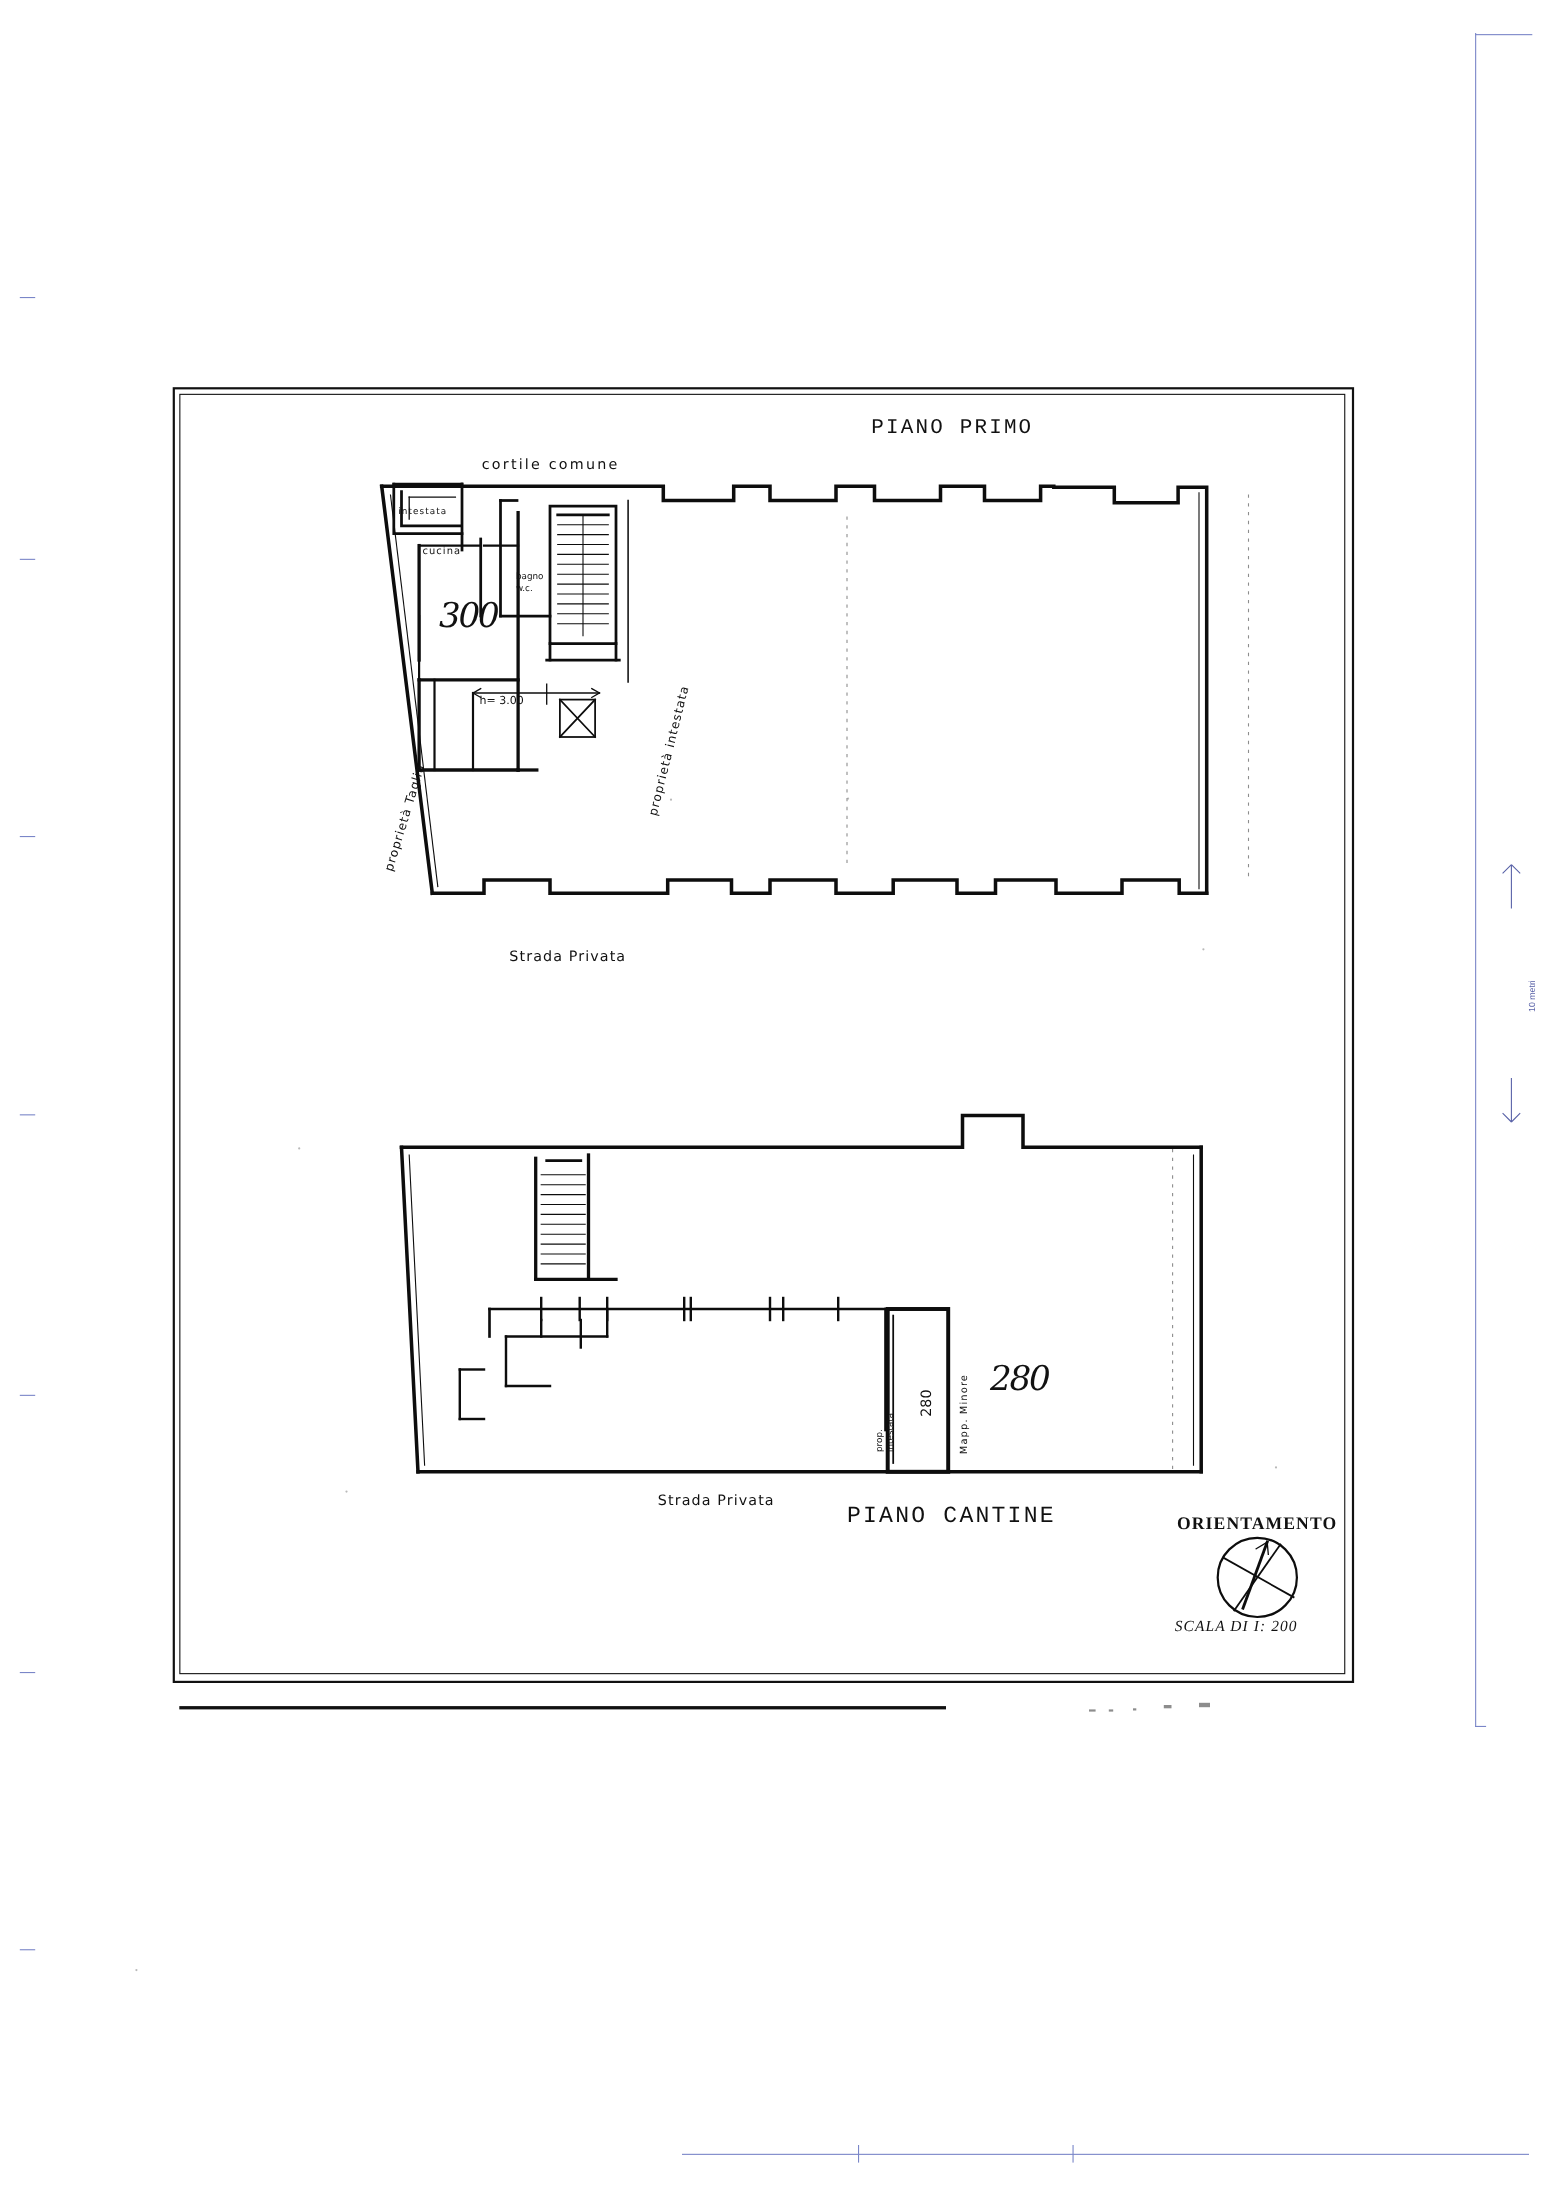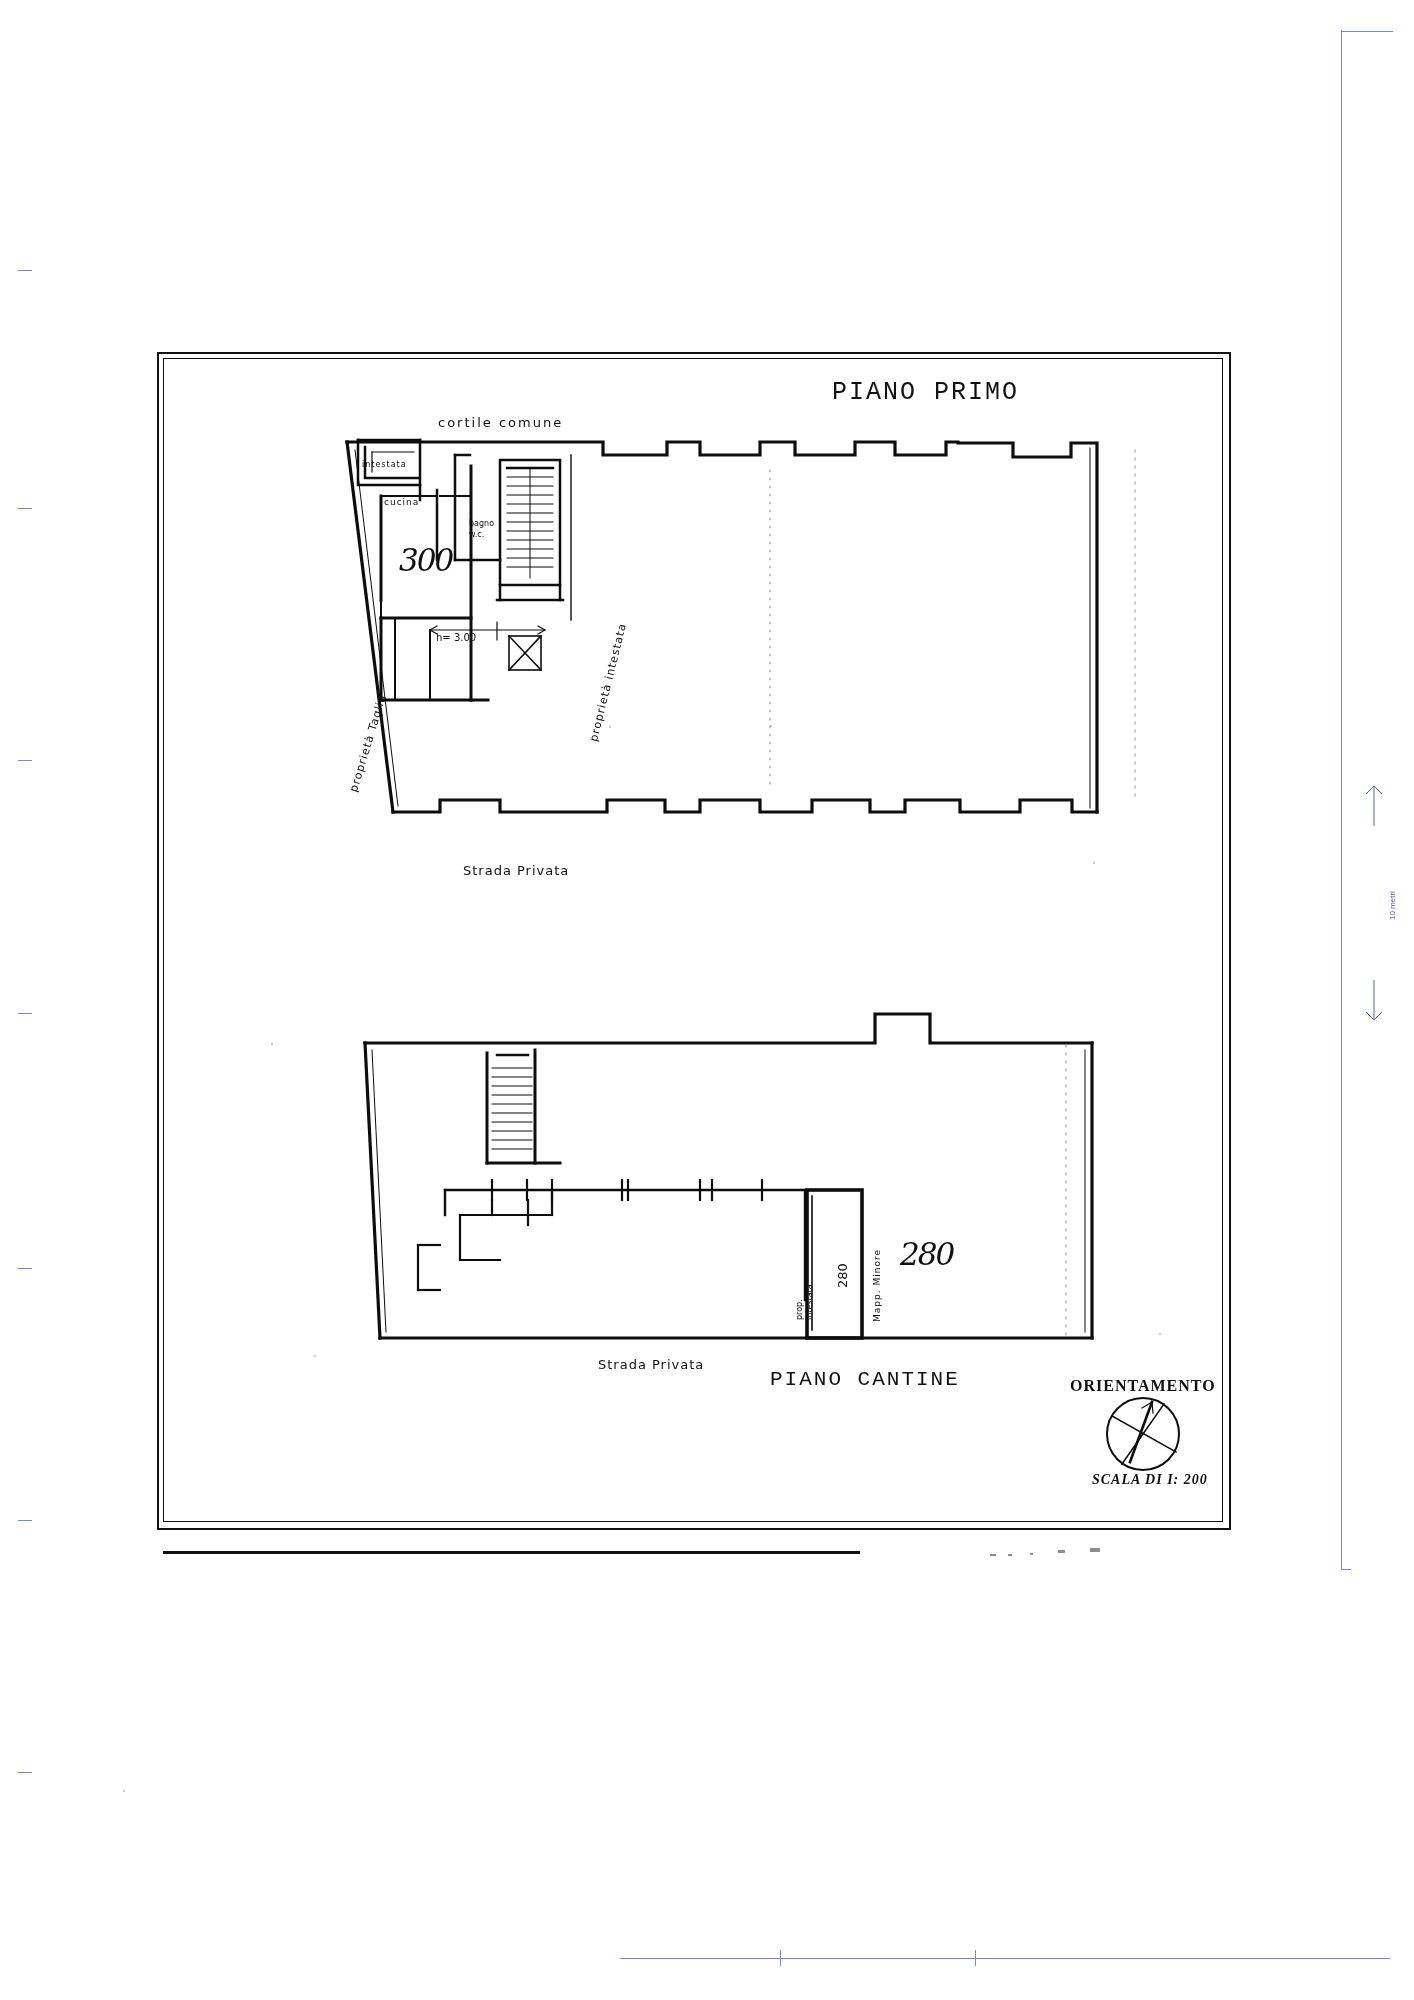--- a/index.html
+++ b/index.html
@@ -85,24 +85,23 @@
     color: #111;
   }
 
   .orient-title {
     font-family: "Liberation Serif", serif;
     font-weight: bold;
     letter-spacing: 1px;
   }
   .scale-title {
     font-family: "Liberation Serif", serif;
-    font-weight: bold;
+    font-weight: normal;
     letter-spacing: 1px;
     font-style: italic;
-    margin-left: 24px;
   }
 
   .side-note {
     position: absolute;
     font-family: "Liberation Sans", sans-serif;
     font-size: 8px;
     color: #5a63a8;
     transform: rotate(-90deg);
     transform-origin: left top;
     white-space: nowrap;
@@ -344,21 +343,21 @@
       </g>
       <g stroke-width="2.6">
         <path d="M1130 1462 L1152 1402"></path>
       </g>
       <g stroke-width="1.2">
         <path d="M1152 1402 l-10 6 M1152 1402 l1 11"></path>
       </g>
     </g>
   </svg>
 
-  <div class="lbl typed" style="left:832px; top:380px; font-size:25px;">PIANO PRIMO</div>
+  <div class="lbl typed" style="left:792px; top:380px; font-size:19px;">PIANO PRIMO</div>
 
   <div class="lbl hand" style="left:438px; top:404px; font-size:13px; letter-spacing:2px;margin-top:12px;">cortile  comune</div>
 
   <div class="lbl hand" style="left:362px; top:461px; font-size:8px; letter-spacing:1px;">intestata</div>
 
   <div class="lbl hand" style="left:384px; top:498px; font-size:9px; letter-spacing:1px;">cucina</div>
 
   <div class="lbl hand" style="left:469px; top:519px; font-size:8px; line-height:1.35;">
     <span>bagno</span><br>
     <span>w.c.</span>

